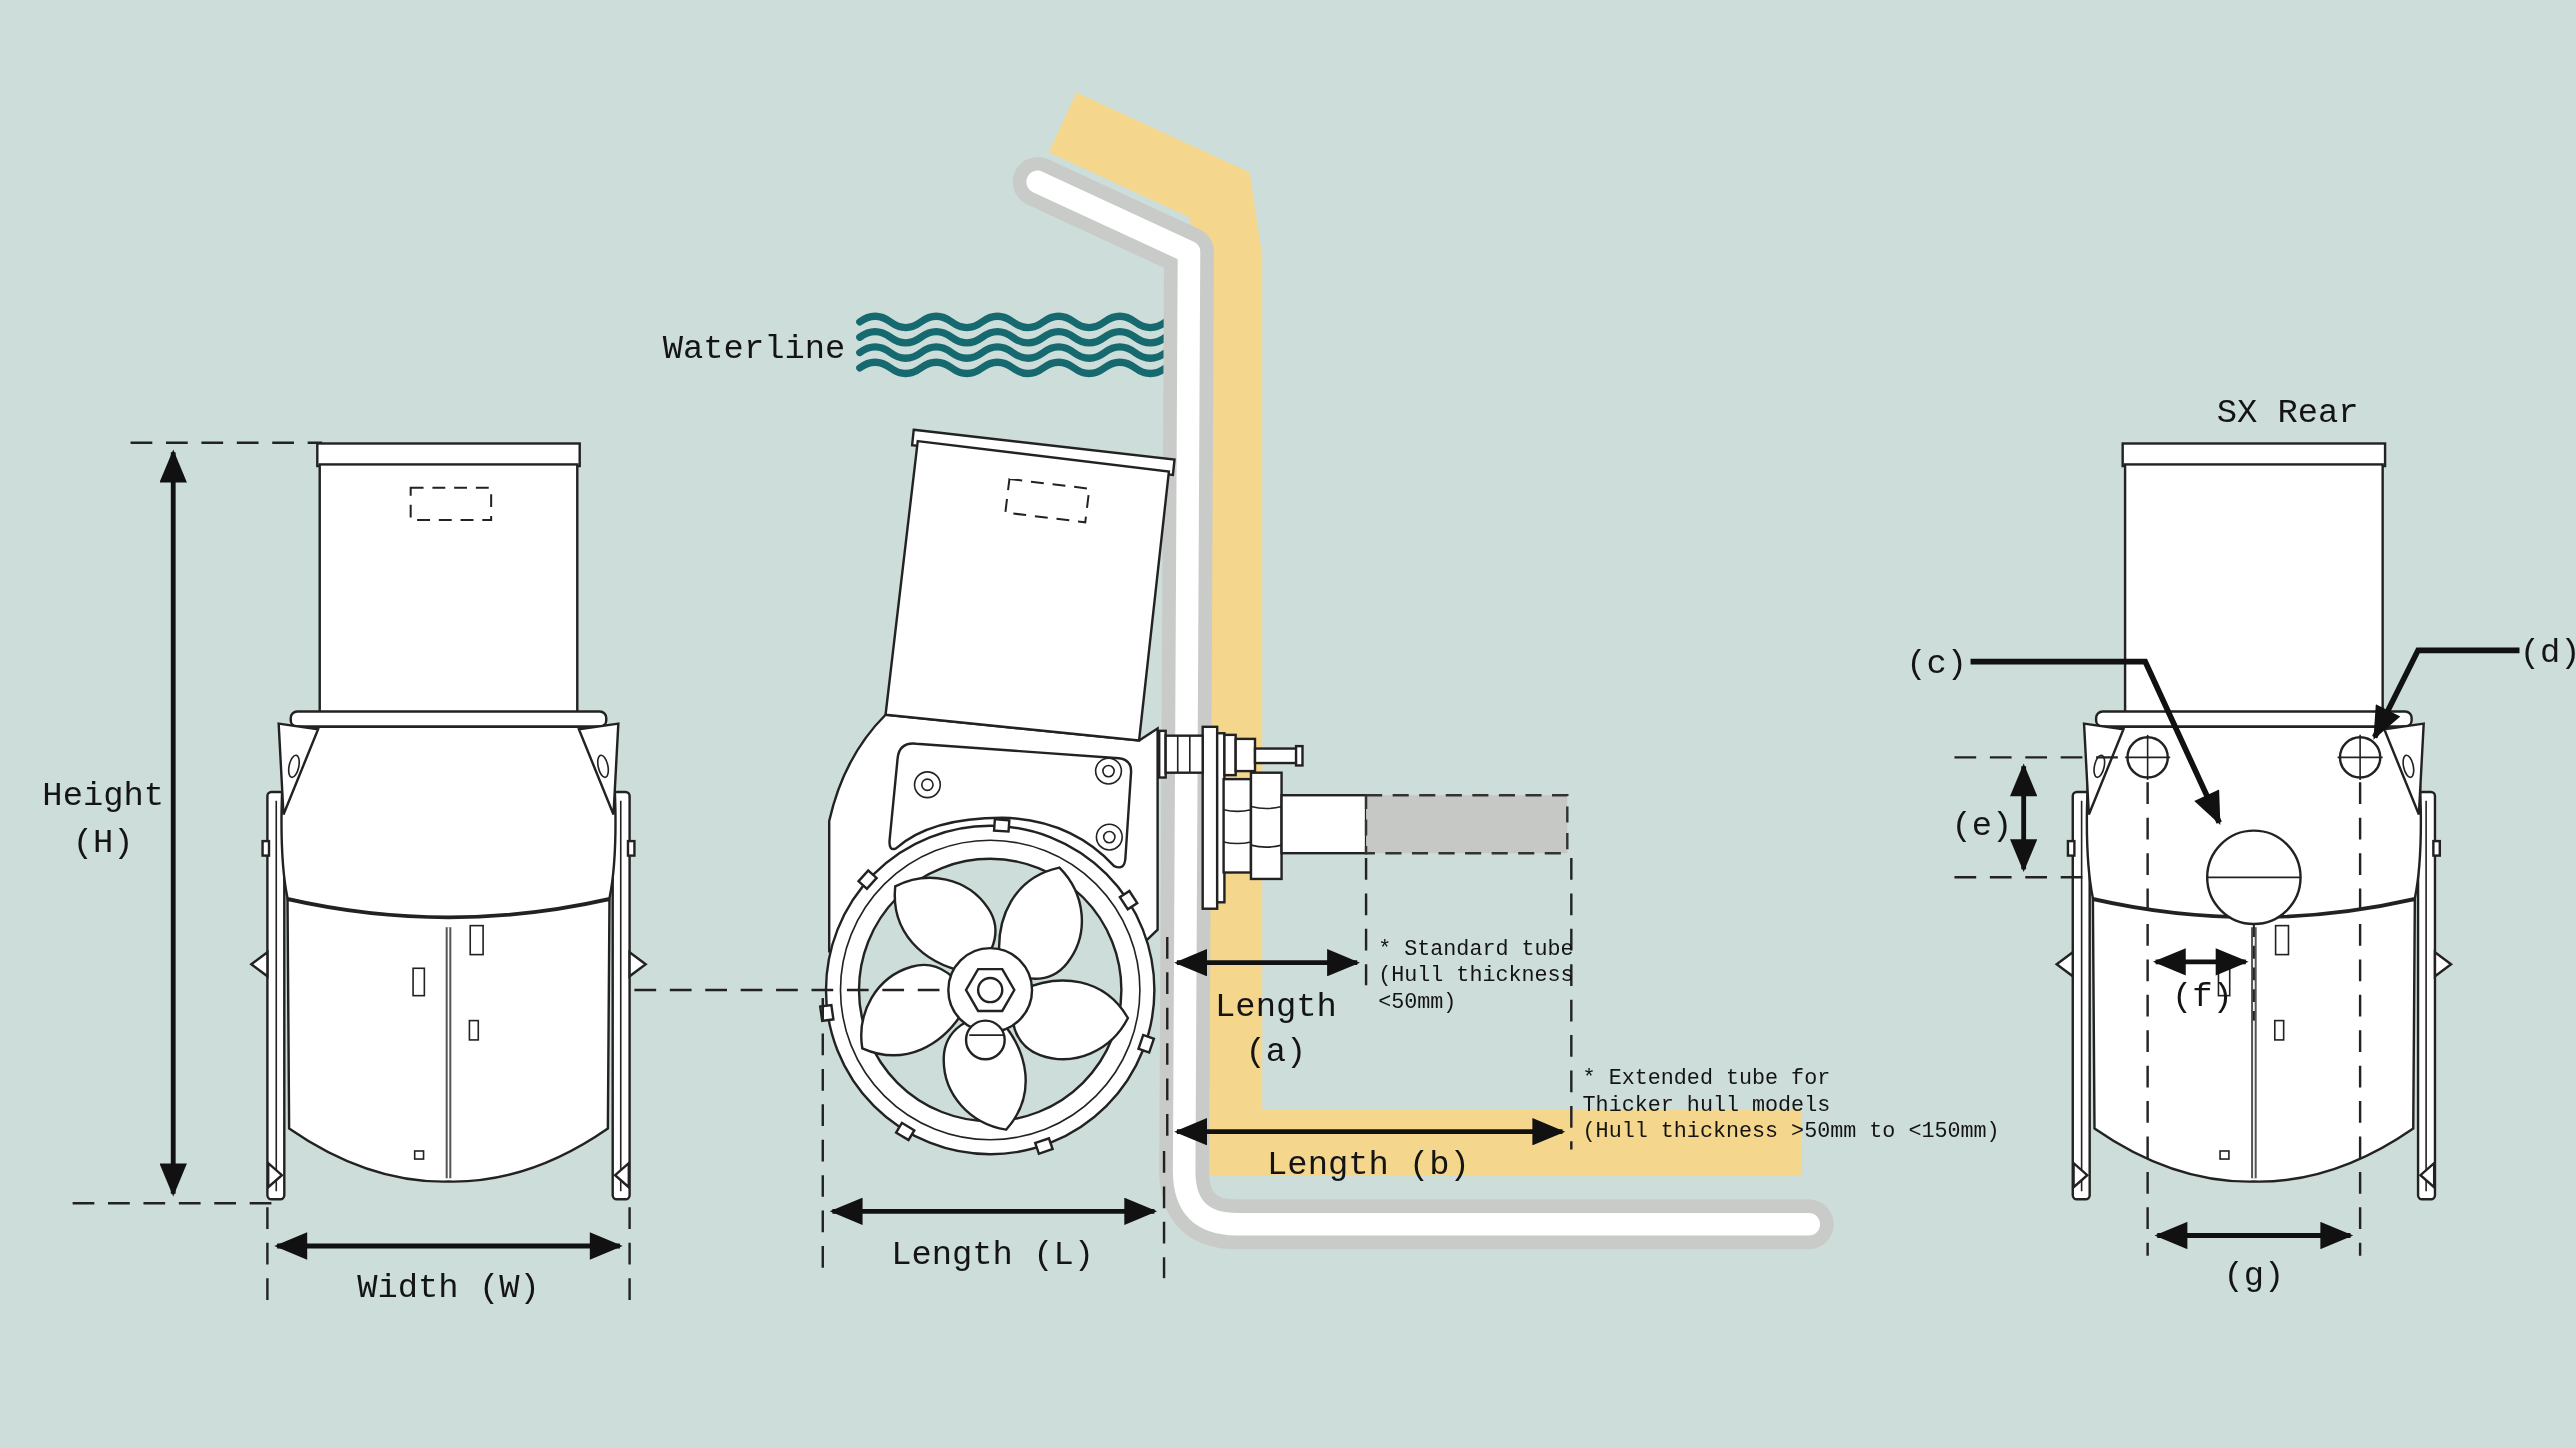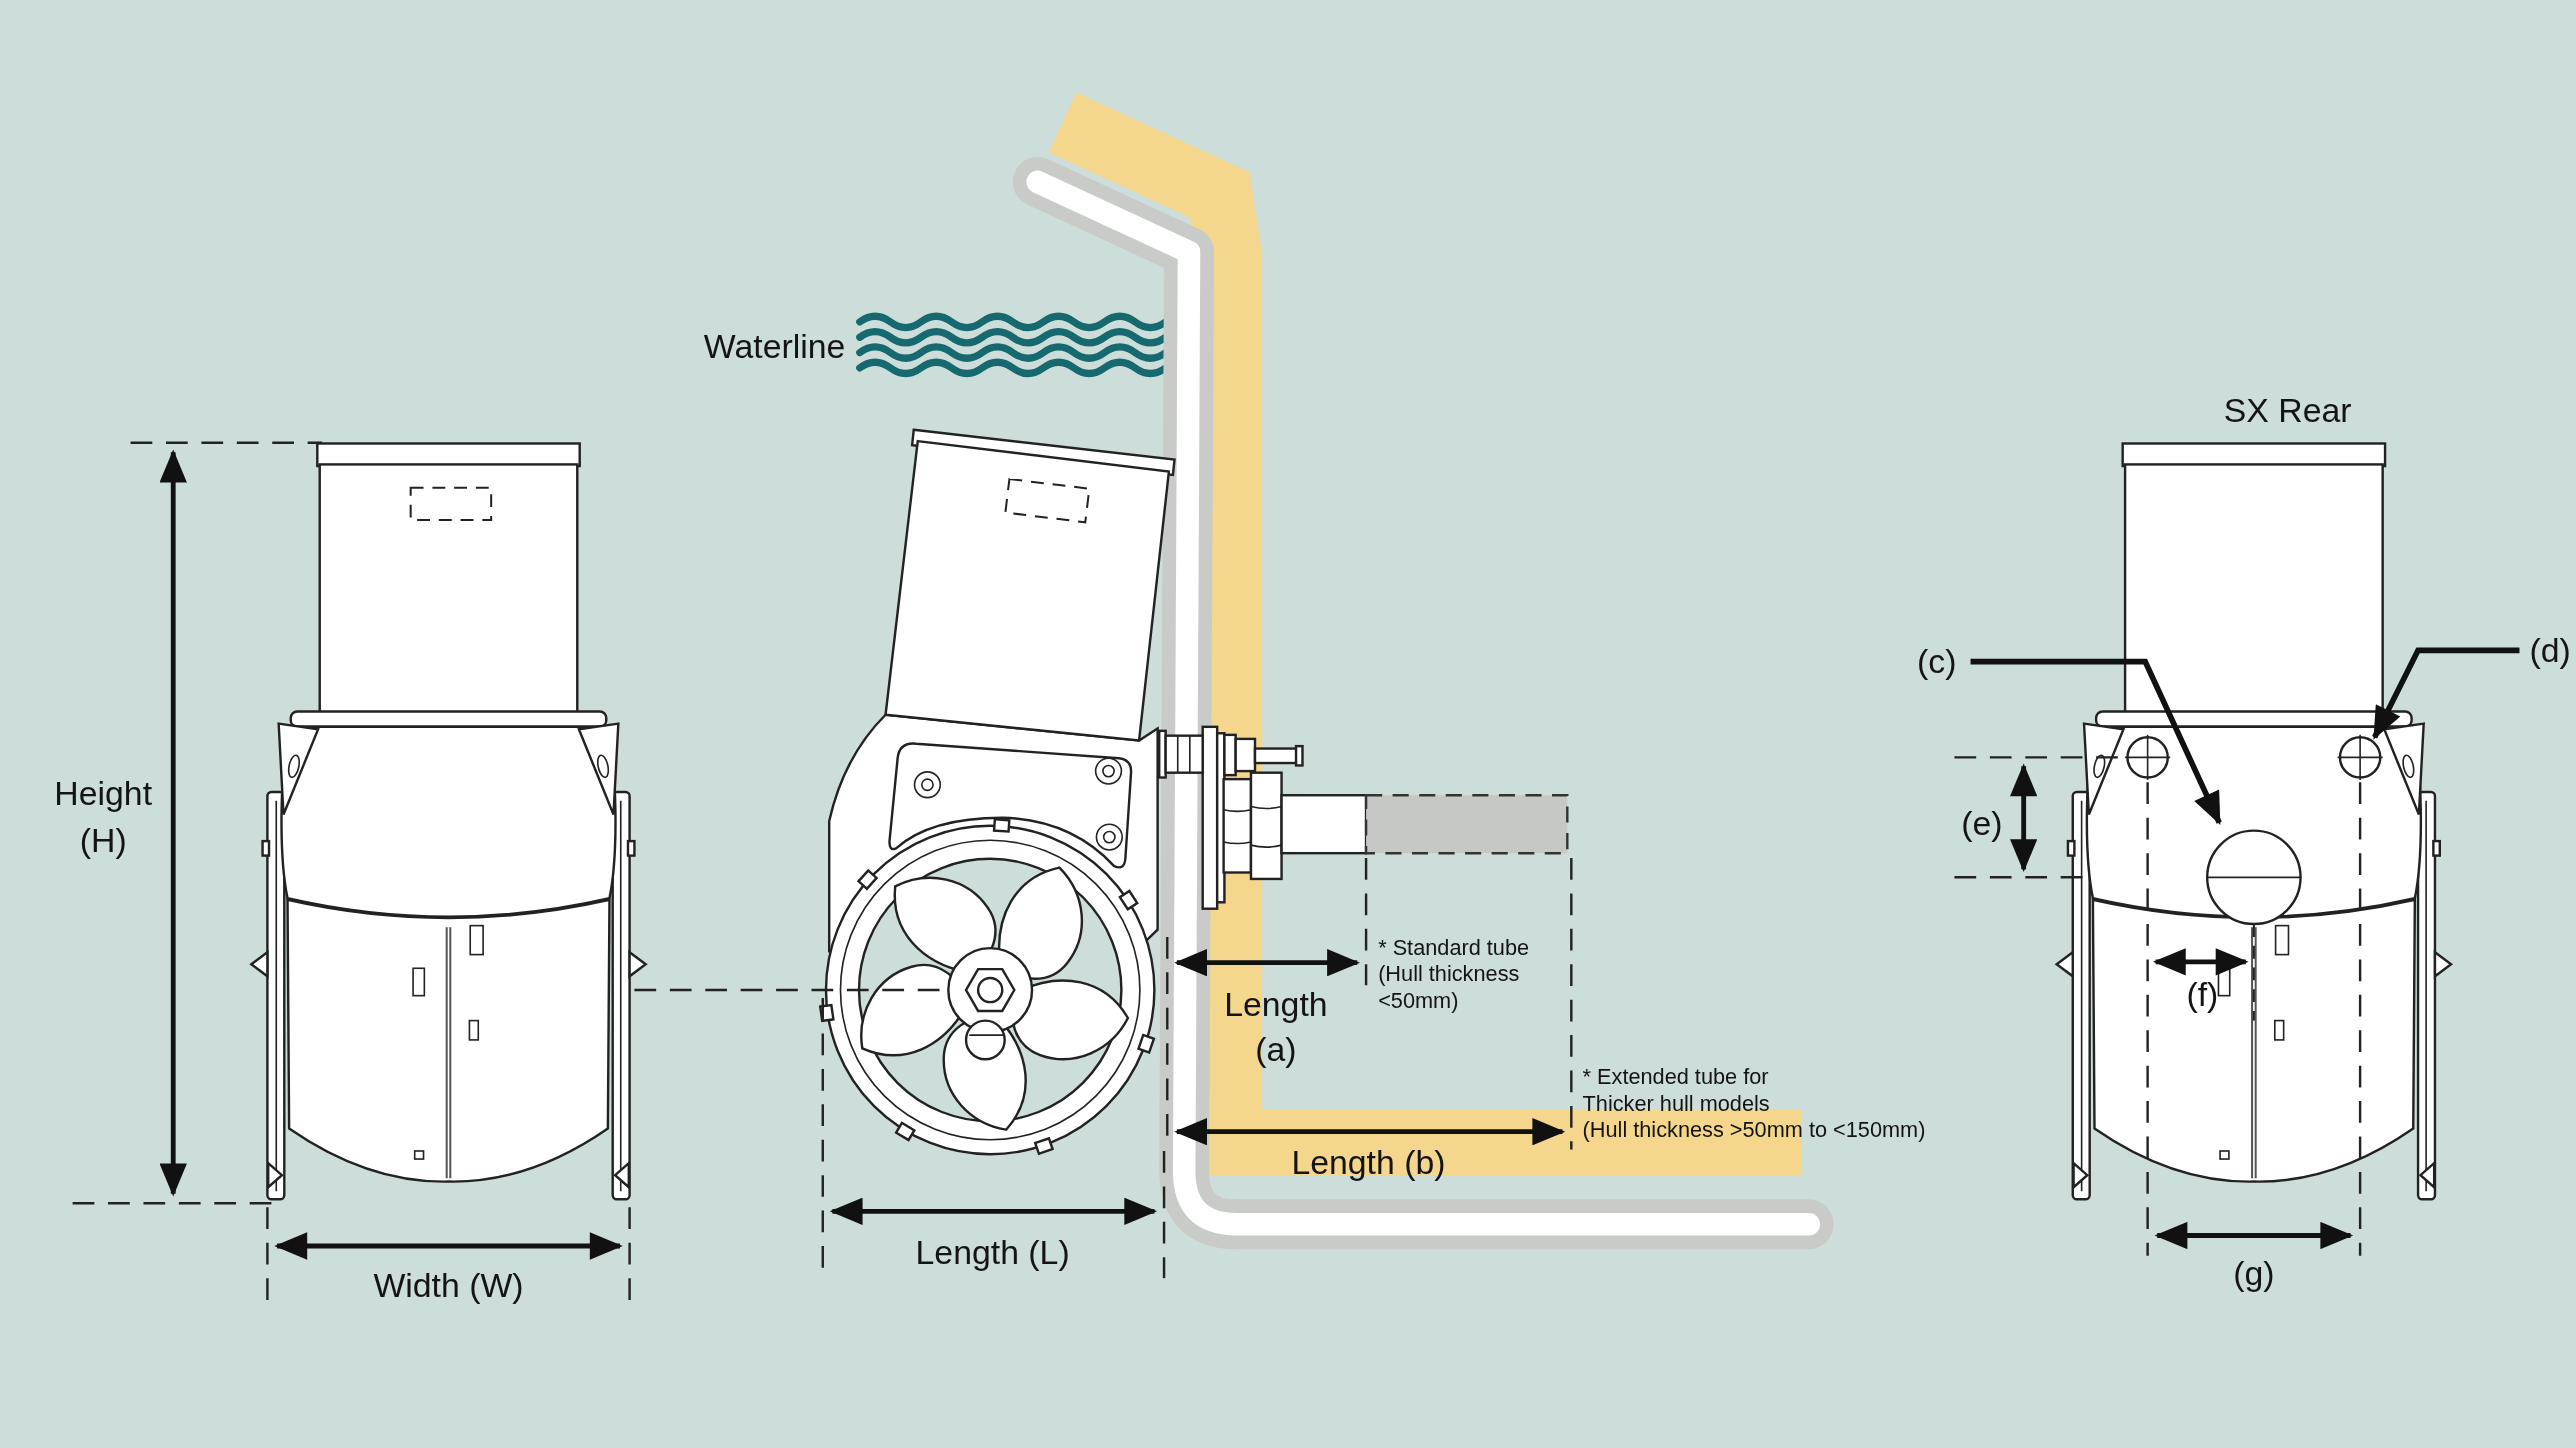--- a/index.html
+++ b/index.html
@@ -1,16 +1,16 @@
 <!DOCTYPE html>
 <html style="font-size:13px"><head>
 <meta charset="utf-8">
 <style>
   html,body{margin:0;padding:0;background:#cdddda;}
-  .stage{position:relative;width:2576px;height:1448px;font-family:Liberation Sans, sans-serif;}
+  .stage{position:relative;width:2576px;height:1448px;font-family:Liberation Mono, monospace;}
   svg{display:block;}
   text{fill:#141414;}
   .lbl{font-size:42px;}
   .note{font-size:27px;}
   .ink{stroke:#222;stroke-width:3;fill:#fff;}
   .thin{stroke:#222;stroke-width:2;fill:none;}
   .dim{stroke:#111;stroke-width:6;fill:none;}
   .dash{stroke:#222;stroke-width:3;fill:none;stroke-dasharray:27 17;}
   .dashthin{stroke:#222;stroke-width:2.5;fill:none;stroke-dasharray:16 11;}
 </style>

